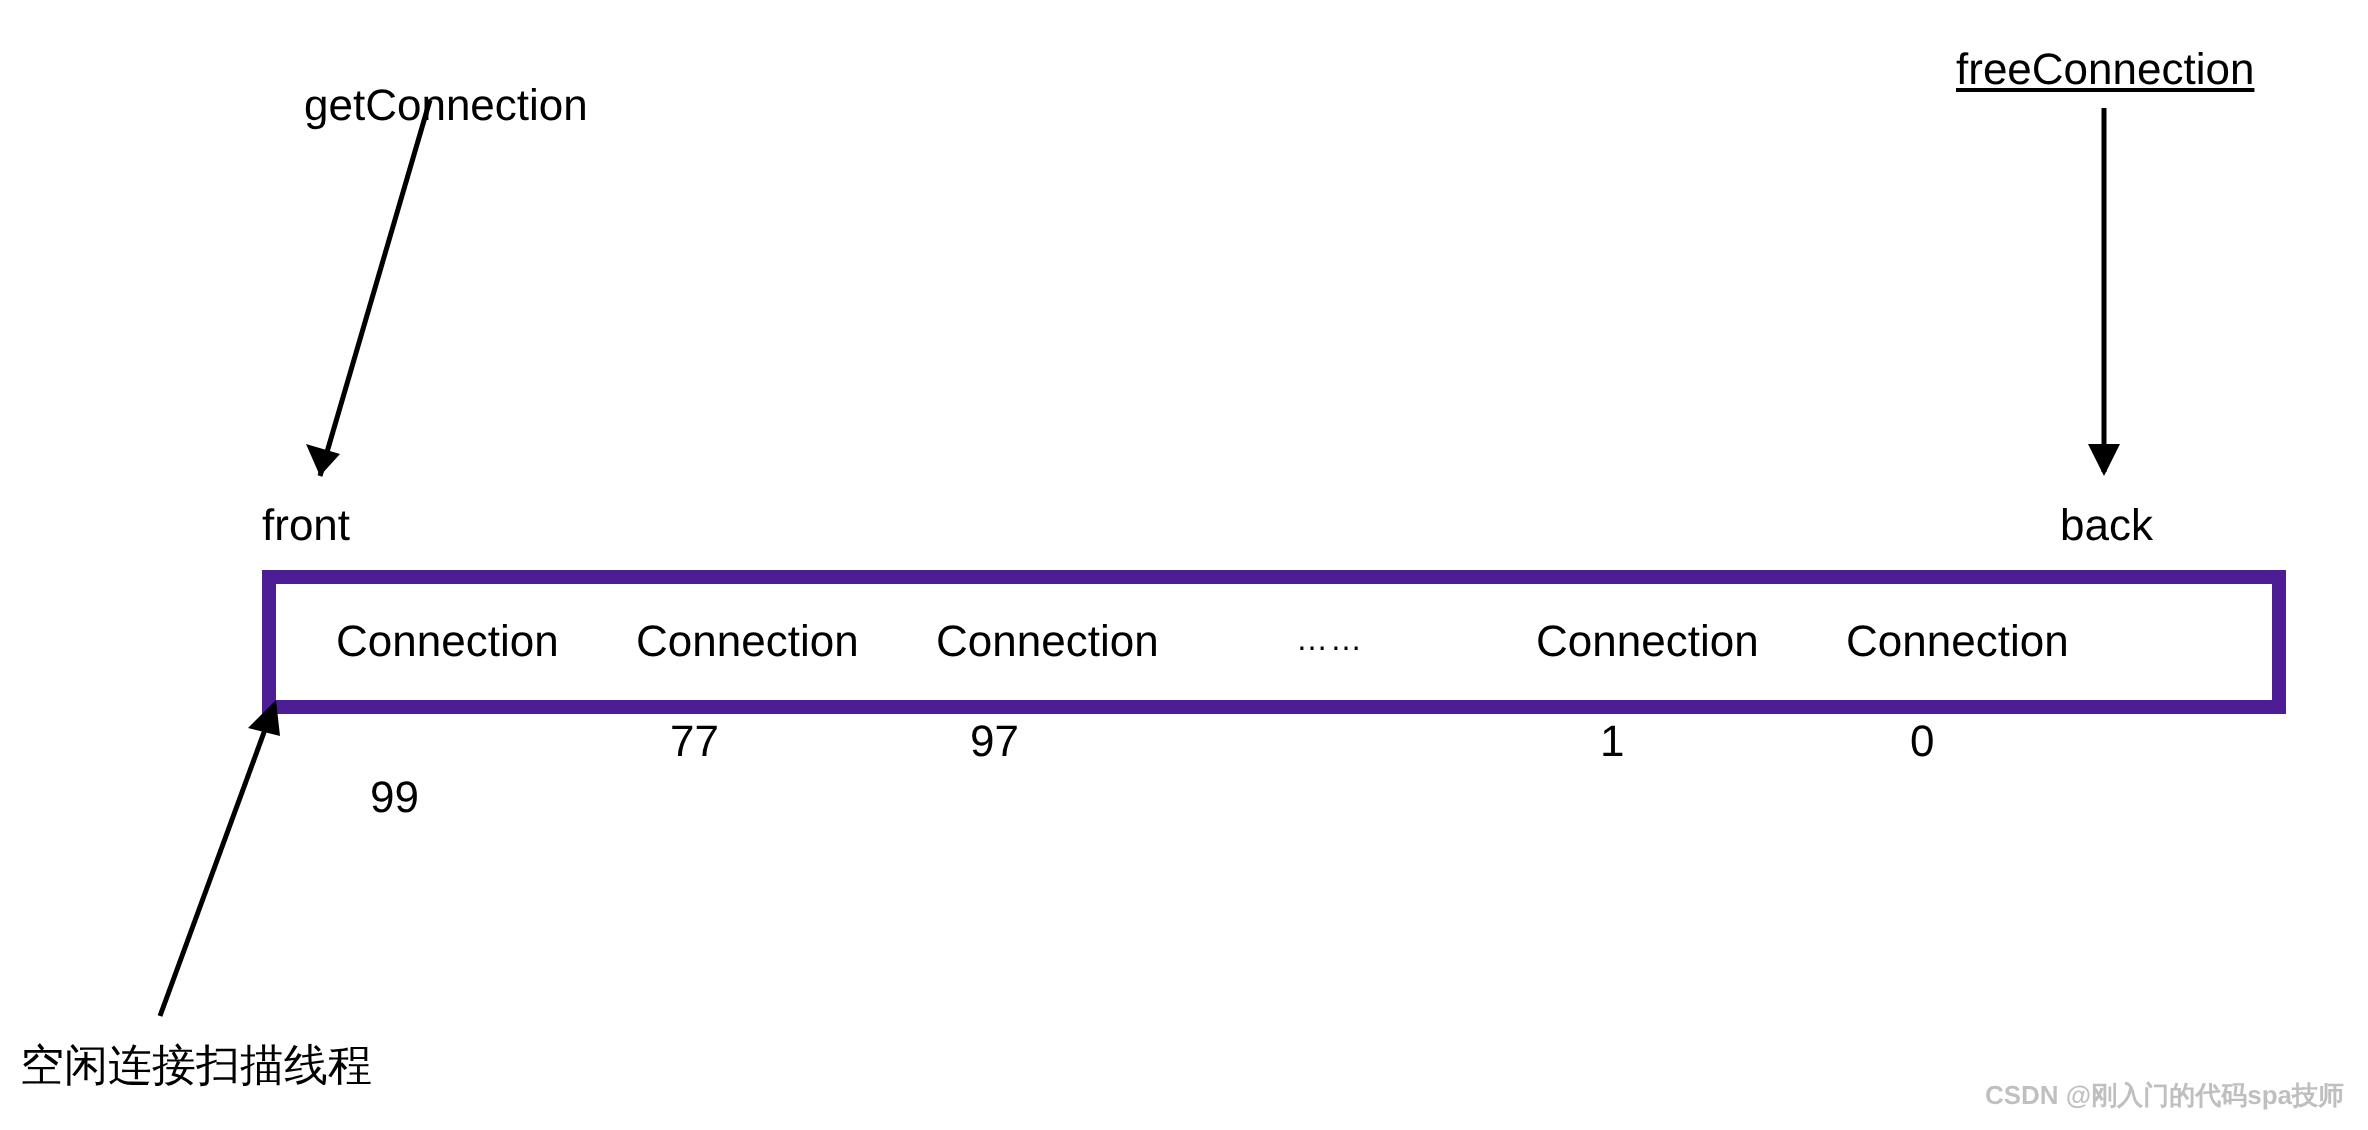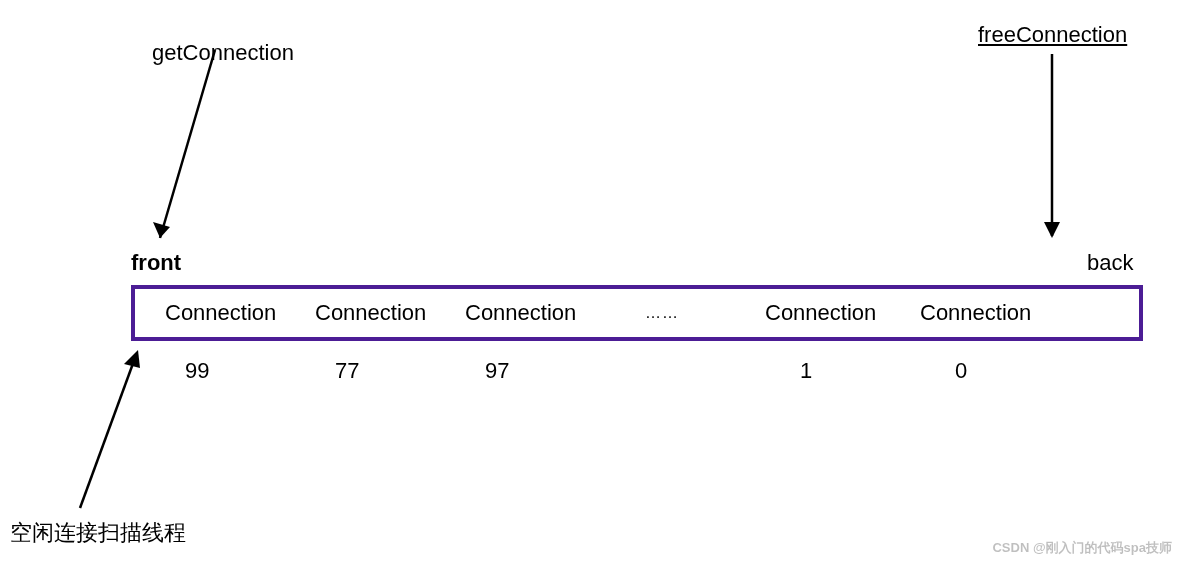--- a/index.html
+++ b/index.html
@@ -11,22 +11,22 @@
       font-family: "Segoe UI", Arial, sans-serif;
       font-size: 22px;
       color: #000;
     }
     .label { position: absolute; white-space: nowrap; }
     .queue-box {
       position: absolute;
       left: 131px;
       top: 285px;
       width: 1012px;
-      height: 56px;
-      border: 4px solid #4c1d95;
+      height: 72px;
+      border: 7px solid #4c1d95;
       display: flex;
       align-items: center;
     }
     .cell {
       position: absolute;
       top: 50%;
       transform: translateY(-50%);
       font-size: 22px;
     }
     .idx {
@@ -51,44 +51,44 @@
     }
     svg.arrow { position: absolute; overflow: visible; }
   </style>
 </head>
 <body>
 
 <div class="label" style="left:152px; top:18px;margin-top:22px;">getConnection</div>
 
 <div class="label" style="left:978px; top:22px;text-decoration:underline;">freeConnection</div>
 
-<div class="label" style="left:131px; top:250px;font-weight:bold;">front</div>
+<div class="label" style="left:131px; top:250px;">front</div>
 
-<div class="label" style="left:1087px; top:250px;">back</div>
+<div class="label" style="left:1030px; top:250px;">back</div>
 
 <svg class="arrow" style="left:0; top:0;" width="1184" height="565">
   <line x1="215" y1="50" x2="160" y2="238" stroke="#000" stroke-width="2.5"></line>
   <polygon points="160,238 153,222 170,227" fill="#000"></polygon>
 </svg>
 
 <svg class="arrow" style="left:0; top:0;" width="1184" height="565">
   <line x1="1052" y1="54" x2="1052" y2="236" stroke="#000" stroke-width="2.5"></line>
   <polygon points="1052,238 1044,222 1060,222" fill="#000"></polygon>
 </svg>
 
 <div class="queue-box">
   <div class="cell" style="left:30px;">Connection</div>
   <div class="cell" style="left:180px;">Connection</div>
   <div class="cell" style="left:330px;">Connection</div>
   <div class="ellipsis" style="left:510px;">……</div>
   <div class="cell" style="left:630px;">Connection</div>
   <div class="cell" style="left:785px;">Connection</div>
 </div>
 
-<div class="idx" style="left:185px;">99</div>
+<div class="idx" style="left:185px;margin-top:28px;">99</div>
 <div class="idx" style="left:335px;">77</div>
 <div class="idx" style="left:485px;">97</div>
 <div class="idx" style="left:800px;">1</div>
 <div class="idx" style="left:955px;">0</div>
 
 <svg class="arrow" style="left:0; top:0;" width="1184" height="565">
   <line x1="80" y1="508" x2="135" y2="358" stroke="#000" stroke-width="2.5"></line>
   <polygon points="138,350 124,364 140,368" fill="#000"></polygon>
 </svg>
 

